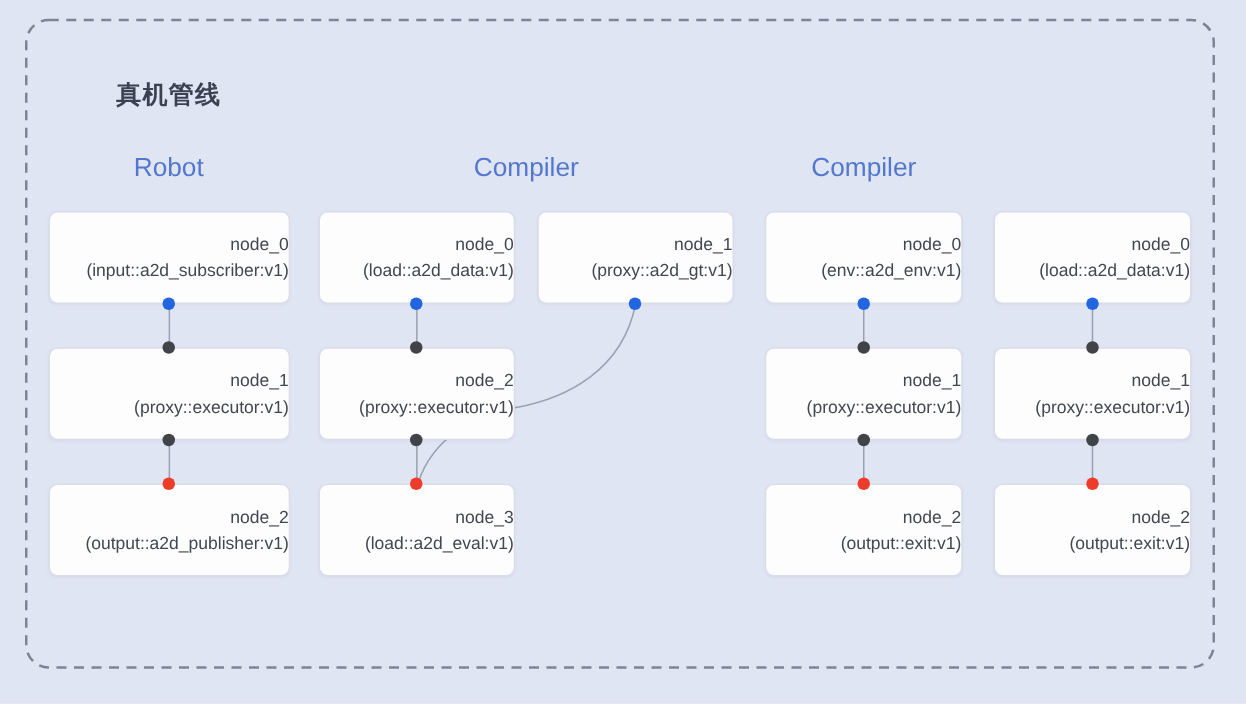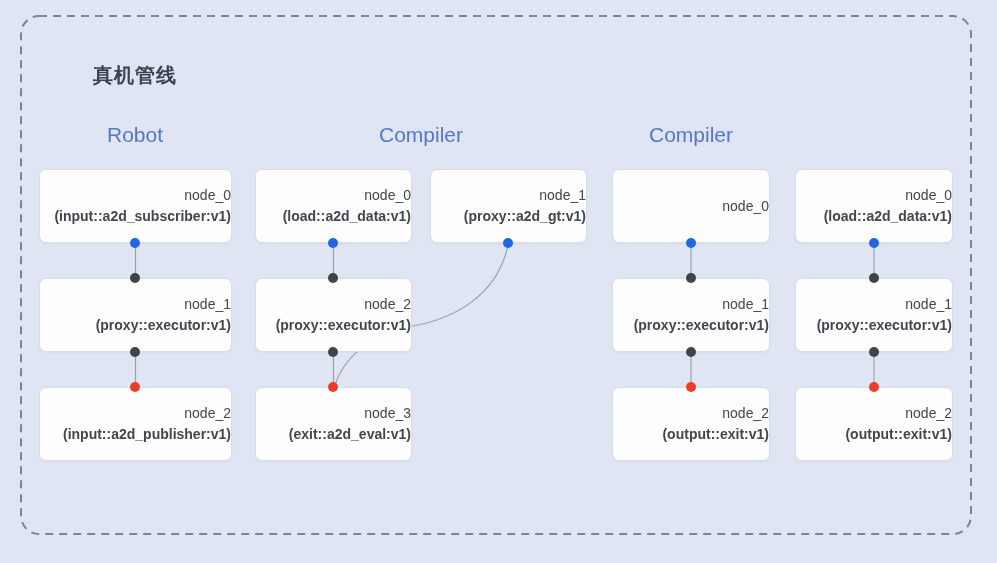--- a/index.html
+++ b/index.html
@@ -68,21 +68,20 @@
     font-size: 14px;
     line-height: 21px;
     color: var(--node-text, #42464e);
     text-align: center;
   }
   .node-sub {
     font-size: 14px;
     line-height: 21px;
     color: var(--node-text, #42464e);
     text-align: center;
-    font-weight: bold;
   }
   .dot {
     position: absolute;
     width: 10px;
     height: 10px;
     border-radius: 50%;
     z-index: 2;
   }
   .dot.blue  { background: var(--dot-blue, #2166e0); }
   .dot.black { background: var(--dot-black, #404449); }
@@ -119,42 +118,43 @@
   <div class="node-box" style="left:39px;top:169px;width:193px">
     <div class="node-title">node_0</div>
     <div class="node-sub">(input::a2d_subscriber:v1)</div>
   </div>
   <div class="node-box" style="left:39px;top:278px;width:193px">
     <div class="node-title">node_1</div>
     <div class="node-sub">(proxy::executor:v1)</div>
   </div>
   <div class="node-box" style="left:39px;top:387px;width:193px">
     <div class="node-title">node_2</div>
-    <div class="node-sub">(input::a2d_publisher:v1)</div>
+    <div class="node-sub">(output::a2d_publisher:v1)</div>
   </div>
 
   <div class="node-box" style="left:255px;top:169px;width:157px">
     <div class="node-title">node_0</div>
     <div class="node-sub">(load::a2d_data:v1)</div>
   </div>
   <div class="node-box" style="left:430px;top:169px;width:157px">
     <div class="node-title">node_1</div>
     <div class="node-sub">(proxy::a2d_gt:v1)</div>
   </div>
   <div class="node-box" style="left:255px;top:278px;width:157px">
     <div class="node-title">node_2</div>
     <div class="node-sub">(proxy::executor:v1)</div>
   </div>
   <div class="node-box" style="left:255px;top:387px;width:157px">
     <div class="node-title">node_3</div>
-    <div class="node-sub">(exit::a2d_eval:v1)</div>
+    <div class="node-sub">(load::a2d_eval:v1)</div>
   </div>
 
   <div class="node-box" style="left:612px;top:169px;width:158px">
     <div class="node-title">node_0</div>
+    <div class="node-sub">(env::a2d_env:v1)</div>
   </div>
   <div class="node-box" style="left:612px;top:278px;width:158px">
     <div class="node-title">node_1</div>
     <div class="node-sub">(proxy::executor:v1)</div>
   </div>
   <div class="node-box" style="left:612px;top:387px;width:158px">
     <div class="node-title">node_2</div>
     <div class="node-sub">(output::exit:v1)</div>
   </div>
 

